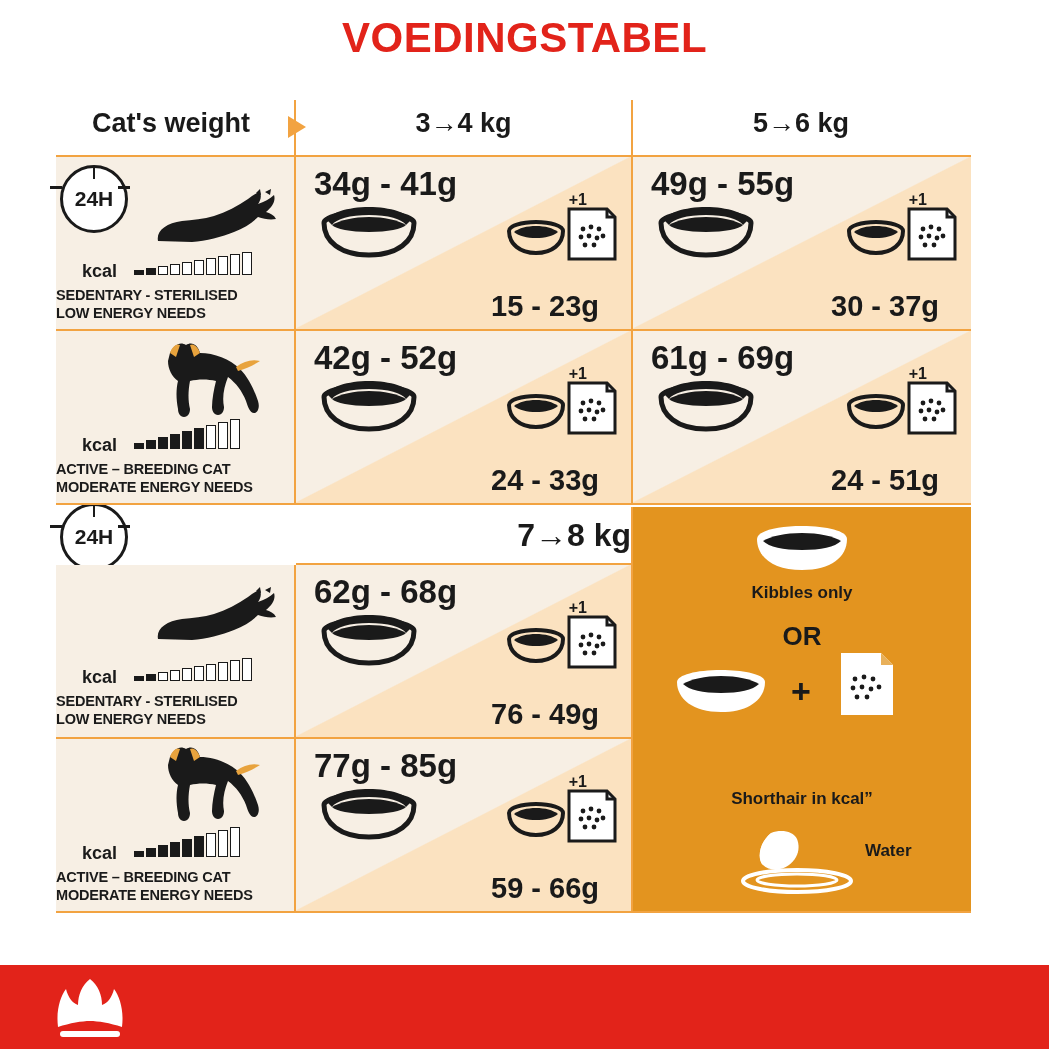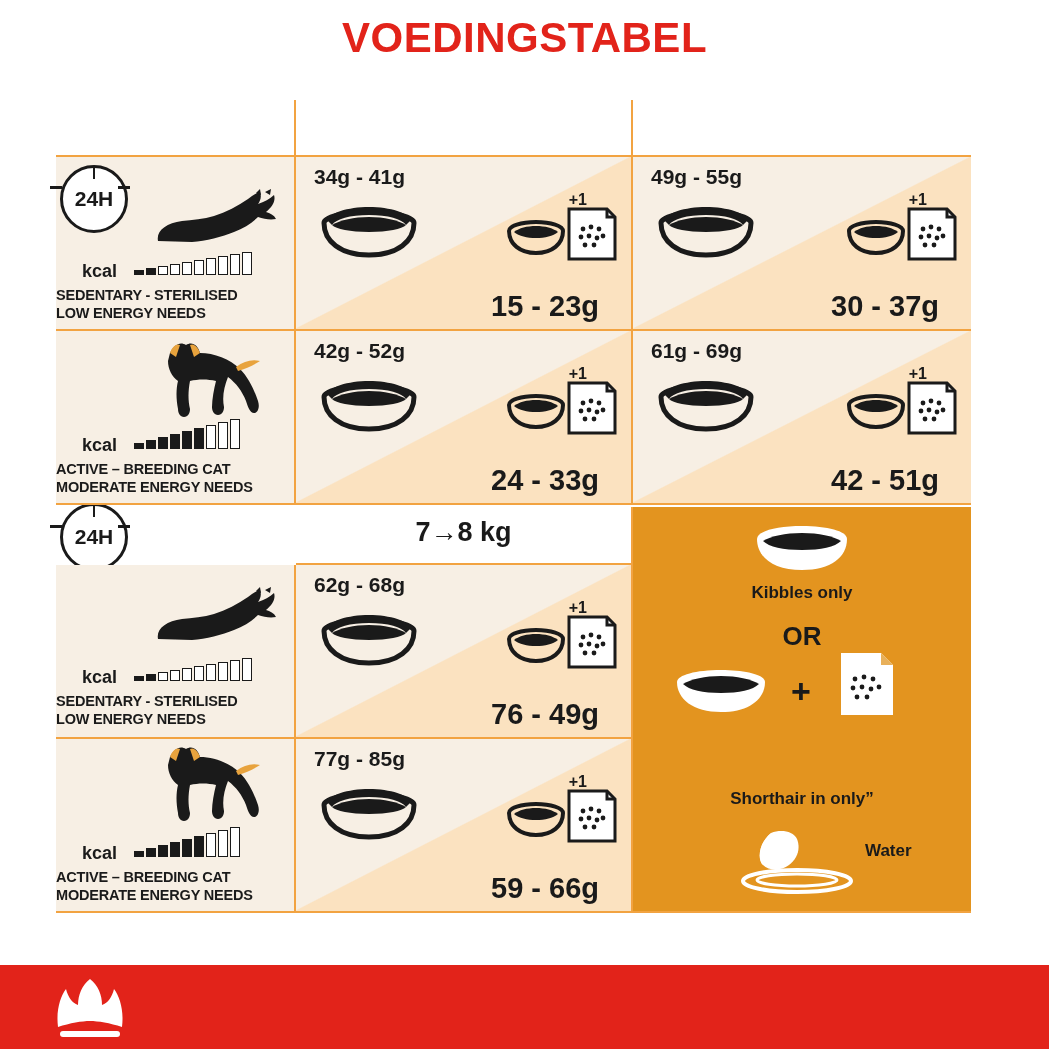--- a/index.html
+++ b/index.html
@@ -64,21 +64,21 @@
   }
   .diag:after{
     content:"";
     position:absolute;left:0;top:0;width:100%;height:100%;
     background:linear-gradient(to bottom right, transparent 49.6%, #fbe2c0 50%);
   }
   .cellinner{position:absolute;left:0;top:0;width:100%;height:100%;}
 
   .grams-top{
     position:absolute;left:18px;top:8px;
-    font-size:21px;font-weight:bold;
+    font-size:33px;font-weight:bold;
   }
   .grams-bot{
     position:absolute;right:32px;bottom:6px;
     font-size:29px;font-weight:bold;
   }
 
   .plusone{
     position:absolute;font-size:16px;font-weight:bold;
   }
   .prof-label{
@@ -100,21 +100,21 @@
   .clock .tick{
     position:absolute;left:50%;top:-1px;width:2px;height:12px;background:#1a1a1a;
     transform:translateX(-50%);
   }
   .clockdashL,.clockdashR{
     position:absolute;width:12px;height:3px;background:#1a1a1a;top:29px;
   }
 
   
   .w3{
-    position:absolute;text-align:center;font-size:27px;font-weight:bold;
+    position:absolute;text-align:right;font-size:32px;font-weight:bold;
   }
 
   
   .op-text{
     position:absolute;width:100%;text-align:center;font-weight:bold;
   }
 
   
   .bars{position:absolute;display:flex;align-items:flex-end;}
   .bars i{display:block;margin-right:2px;border:1.5px solid #1a1a1a;box-sizing:border-box;}
@@ -131,20 +131,26 @@
   }
   svg{display:block;}
 </style>
 </head>
 <body>
 
 <div class="title">VOEDINGSTABEL</div>
 
 <div class="table">
 
+  <div class="hdr">
+    <div class="catw">Cat's weight</div>
+    <div class="arrow"></div>
+    <div class="w1">3→4 kg</div>
+    <div class="w2">5→6 kg</div>
+  </div>
 
   <div class="cell beige" style="left:0;top:57px;width:238px;height:172px;">
     <div class="clock" style="left:4px;top:8px;">
       <span class="tick"></span>
       <span>24H</span>
     </div>
     <div class="clockdashL" style="left:-6px;"></div>
     <div class="clockdashR" style="left:62px;"></div>
 
     <div style="position:absolute;left:96px;top:32px;">
@@ -340,21 +346,21 @@
               <circle cx="40" cy="33" r="2.4"></circle>
           </g>
         </svg>
       </div>
       <div style="position:absolute;right:62px;top:62px;">
         <svg width="66" height="36" viewBox="0 0 66 36">
           <path d="M6 12 C6 7 18 3 33 3 C48 3 60 7 60 12 C60 25 49 34 33 34 C17 34 6 25 6 12 Z" fill="none" stroke="#1a1a1a" stroke-width="4"></path>
           <path d="M11 13 C16 9 24 7 33 7 C42 7 50 9 55 13 C50 17 42 19 33 19 C24 19 16 17 11 13 Z" fill="#1a1a1a"></path>
         </svg>
       </div>
-      <div class="grams-bot">42 - 51g</div>
+      <div class="grams-bot">24 - 51g</div>
     </div>
   </div>
 
   <div class="cell" style="left:0;top:407px;width:238px;height:58px;background:#ffffff;">
     <div class="clock" style="left:4px;top:-4px;">
       <span class="tick"></span>
       <span>24H</span>
     </div>
     <div class="clockdashL" style="left:-6px;top:18px;"></div>
     <div class="clockdashR" style="left:62px;top:18px;"></div>
@@ -515,21 +521,21 @@
           <circle cx="16" cy="41" r="2.4"></circle>
             <circle cx="25" cy="40" r="2.4"></circle>
             <circle cx="34" cy="42" r="2.4"></circle>
           <circle cx="20" cy="50" r="2.4"></circle>
             <circle cx="30" cy="50" r="2.4"></circle>
             <circle cx="42" cy="40" r="2.4"></circle>
         </g>
       </svg>
     </div>
 
-    <div class="op-text" style="top:282px;font-size:17px;">Shorthair in only”</div>
+    <div class="op-text" style="top:282px;font-size:17px;">Shorthair in kcal”</div>
 
     <div style="position:absolute;left:104px;top:322px;">
       <svg width="140" height="66" viewBox="0 0 140 66">
         <path d="M34 4 C44 0 56 2 60 10 C64 20 60 30 52 36 C44 42 32 42 26 36 C20 30 22 14 34 4 Z" fill="#ffffff"></path>
         <path d="M26 36 C20 30 22 14 34 4 C30 14 28 26 34 36 Z" fill="#ffffff"></path>
         <ellipse cx="60" cy="52" rx="54" ry="11" fill="none" stroke="#ffffff" stroke-width="4"></ellipse>
         <ellipse cx="60" cy="51" rx="40" ry="6" fill="none" stroke="#ffffff" stroke-width="3"></ellipse>
       </svg>
     </div>
     <div style="position:absolute;left:232px;top:334px;font-size:17px;font-weight:bold;">Water</div>

